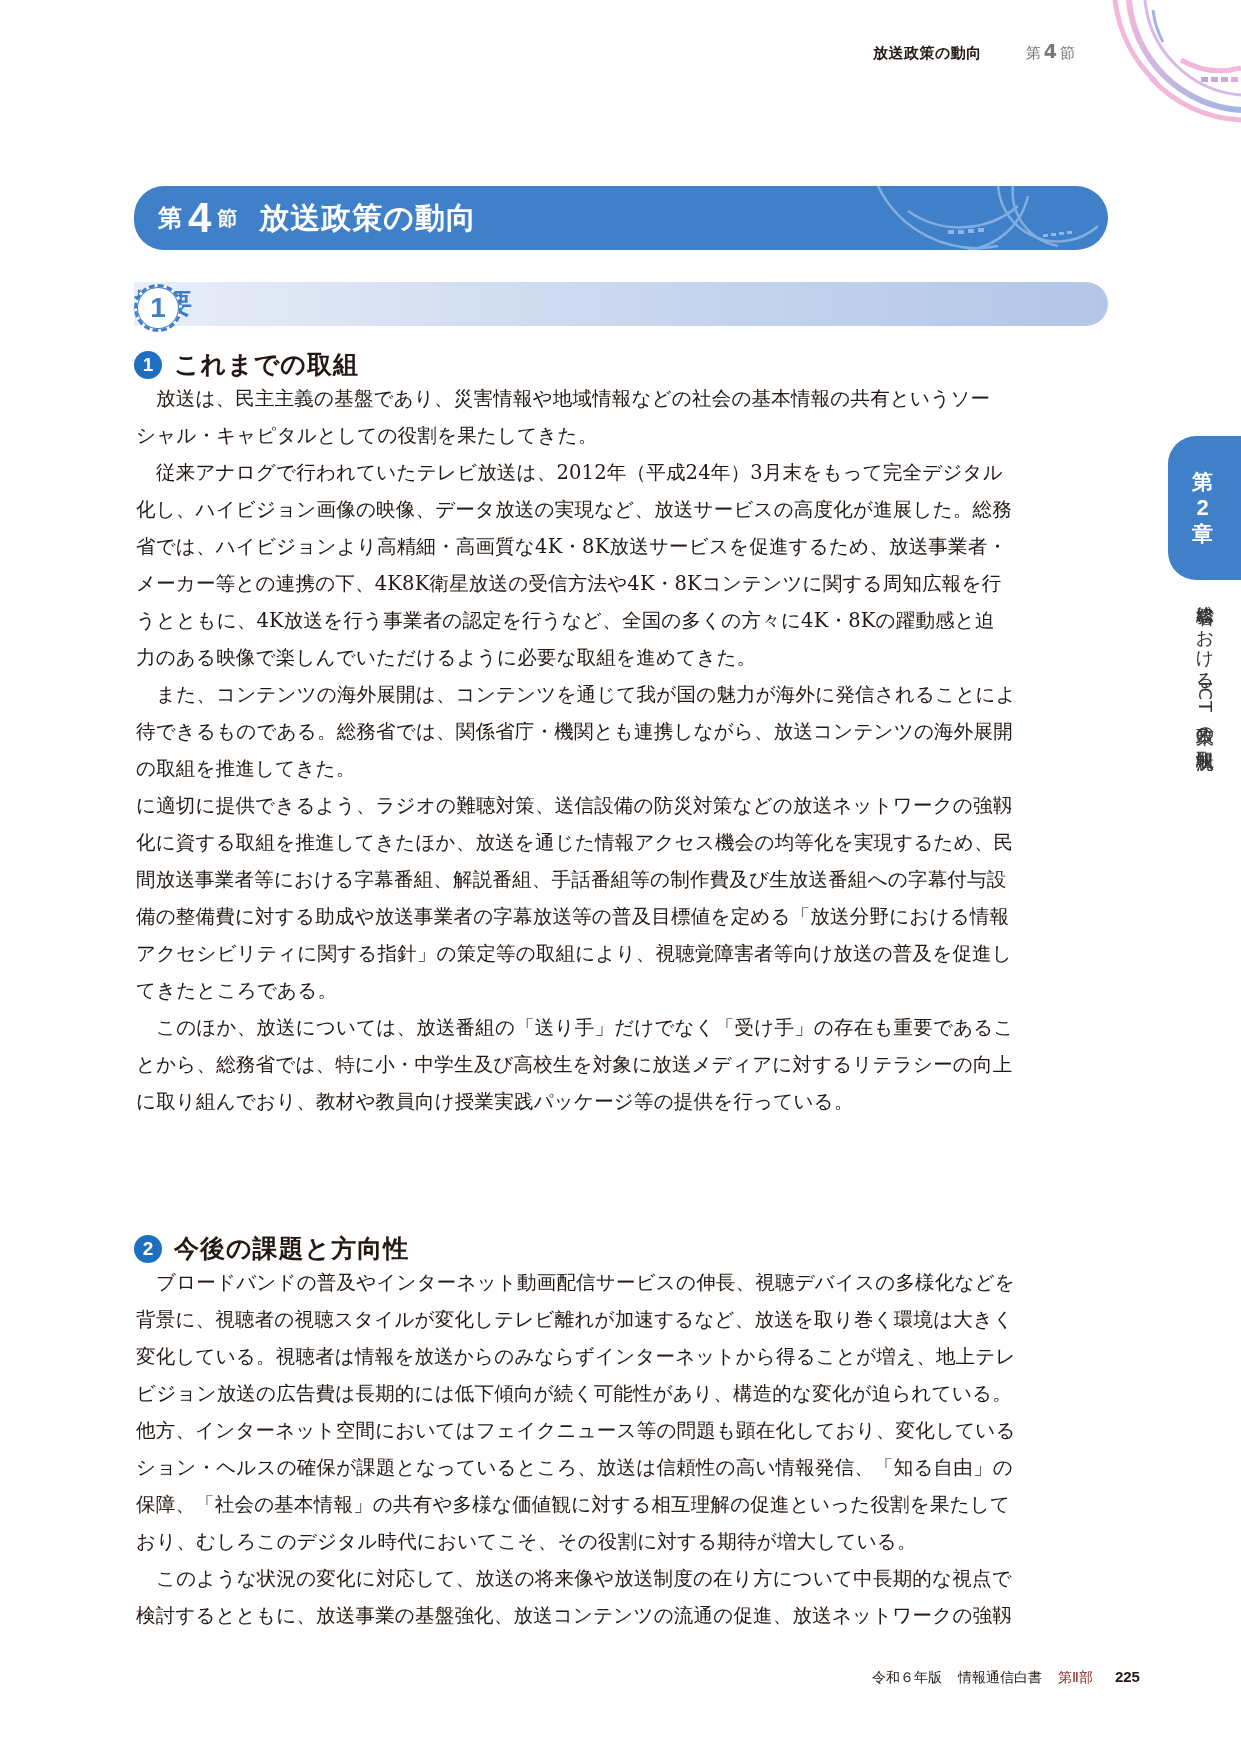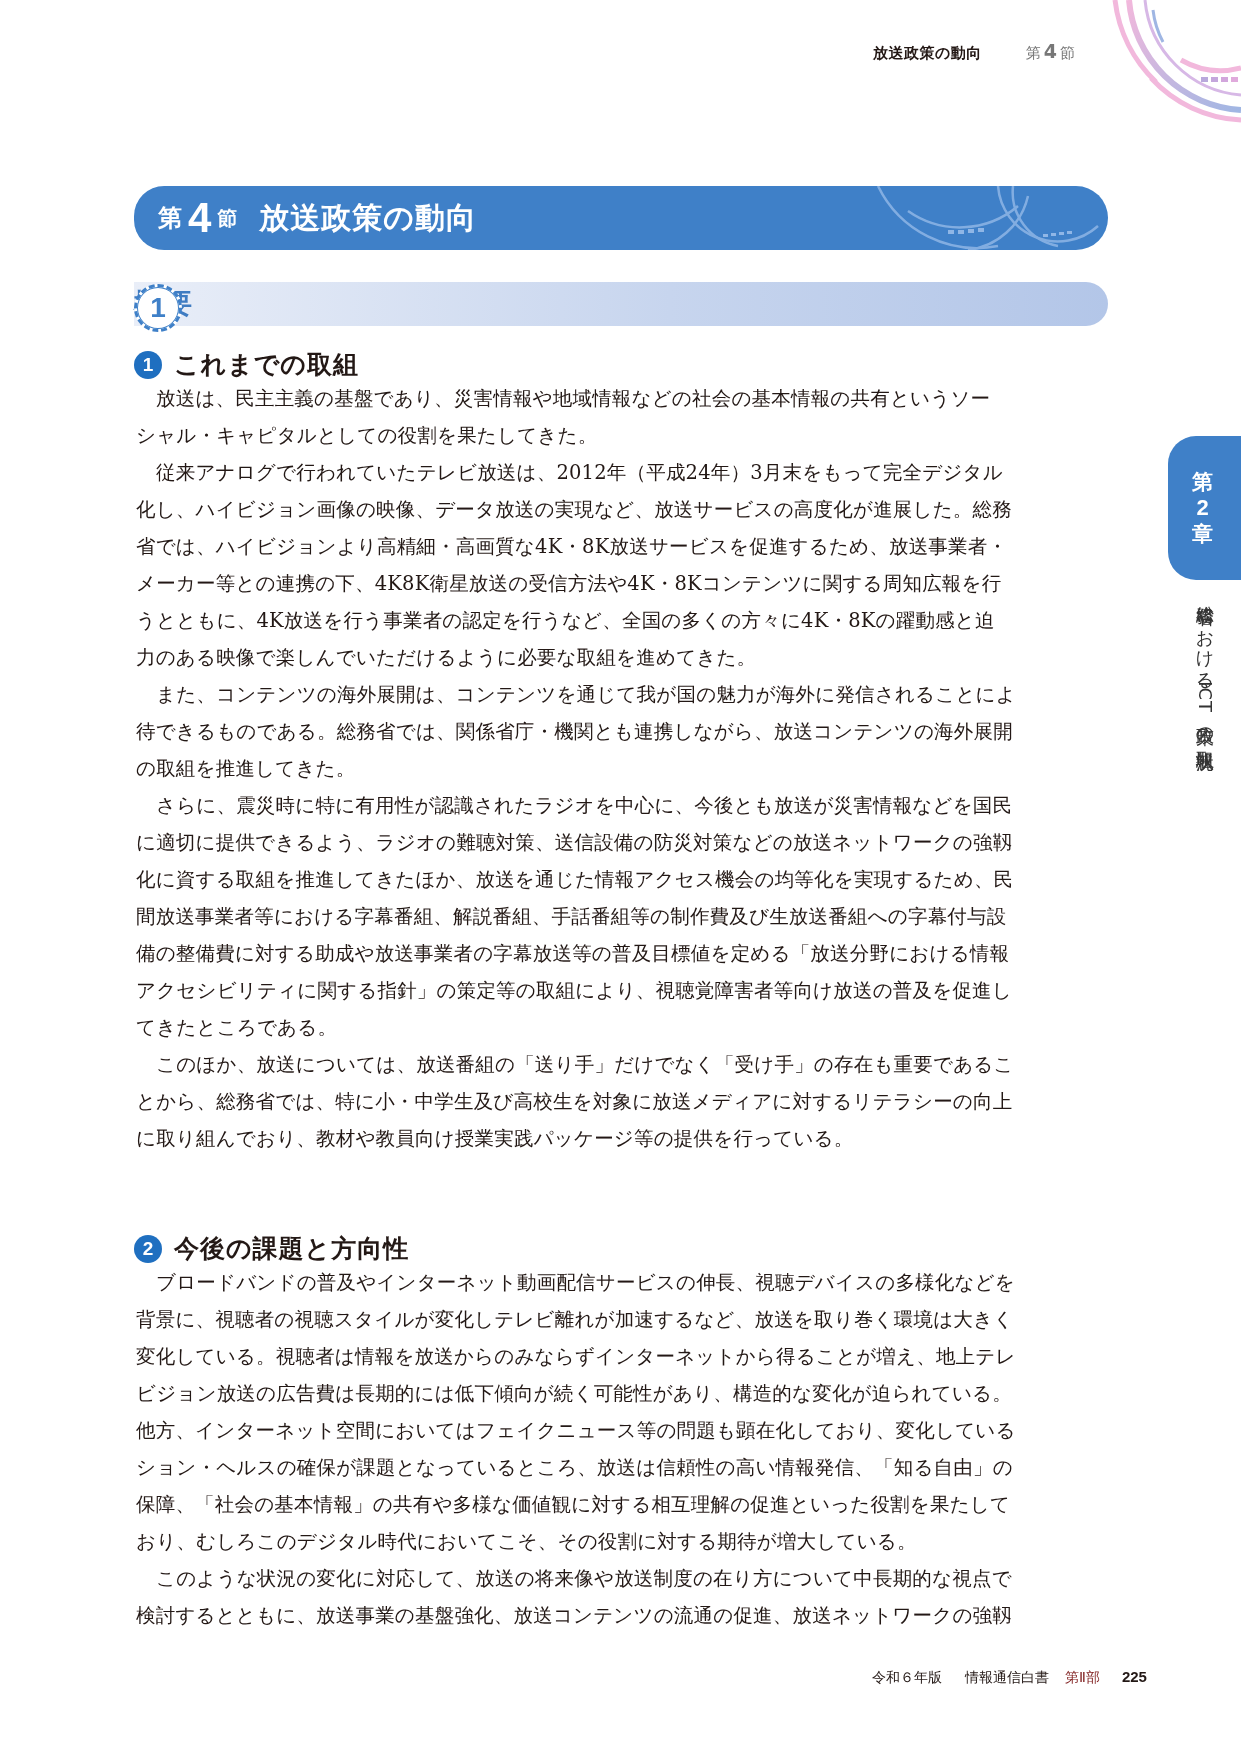--- a/index.html
+++ b/index.html
@@ -51,21 +51,21 @@
       background: #3f80c8; border-radius: 28px 0 0 28px; display: flex; flex-direction: column; align-items: center; justify-content: center; padding-right: 4px;
     }
     .side-tab span { color: #fff; font-weight: bold; font-size: 21px; line-height: 26px; display: block; text-align: center; }
     .side-tab .n { font-size: 22px; font-family: "Liberation Sans", sans-serif; }
     .side-vertical {
       position: absolute; left: 1190px; top: 592px; width: 30px;
       writing-mode: vertical-rl; font-size: 18px; color: #333; letter-spacing: 1px; line-height: 30px;
     }
 
     .footer { position: absolute; top: 1668px; left: 872px; display: flex; align-items: baseline; font-size: 14px; color: #231815; }
-    .footer .edition { margin-right: 23px; font-family: Liberation Serif, serif; }
+    .footer .edition { margin-right: 16px; font-family: Liberation Serif, serif; }
     .footer .pub { margin-right: 16px; }
     .footer .part { color: #7f1d1d; margin-right: 22px; }
     .footer .page { font-size: 15px; font-weight: bold; font-family: "Liberation Sans", sans-serif; }
   </style>
 </head>
 <body>
 
 <svg class="deco-top" viewBox="0 0 140 125">
   <defs>
     <linearGradient id="gpink" x1="0" y1="0" x2="1" y2="1">
@@ -134,21 +134,20 @@
   <div class="line">シャル・キャピタルとしての役割を果たしてきた。</div>
   <div class="line indent">従来アナログで行われていたテレビ放送は、2012年（平成24年）3月末をもって完全デジタル</div>
   <div class="line">化し、ハイビジョン画像の映像、データ放送の実現など、放送サービスの高度化が進展した。総務</div>
   <div class="line">省では、ハイビジョンより高精細・高画質な4K・8K放送サービスを促進するため、放送事業者・</div>
   <div class="line">メーカー等との連携の下、4K8K衛星放送の受信方法や4K・8Kコンテンツに関する周知広報を行</div>
   <div class="line">うとともに、4K放送を行う事業者の認定を行うなど、全国の多くの方々に4K・8Kの躍動感と迫</div>
   <div class="line">力のある映像で楽しんでいただけるように必要な取組を進めてきた。</div>
   <div class="line indent">また、コンテンツの海外展開は、コンテンツを通じて我が国の魅力が海外に発信されることによ</div>
   <div class="line">待できるものである。総務省では、関係省庁・機関とも連携しながら、放送コンテンツの海外展開</div>
   <div class="line">の取組を推進してきた。</div>
-  <div class="line indent">さらに、震災時に特に有用性が認識されたラジオを中心に、今後とも放送が災害情報などを国民</div>
   <div class="line">に適切に提供できるよう、ラジオの難聴対策、送信設備の防災対策などの放送ネットワークの強靱</div>
   <div class="line">化に資する取組を推進してきたほか、放送を通じた情報アクセス機会の均等化を実現するため、民</div>
   <div class="line">間放送事業者等における字幕番組、解説番組、手話番組等の制作費及び生放送番組への字幕付与設</div>
   <div class="line">備の整備費に対する助成や放送事業者の字幕放送等の普及目標値を定める「放送分野における情報</div>
   <div class="line">アクセシビリティに関する指針」の策定等の取組により、視聴覚障害者等向け放送の普及を促進し</div>
   <div class="line">てきたところである。</div>
   <div class="line indent">このほか、放送については、放送番組の「送り手」だけでなく「受け手」の存在も重要であるこ</div>
   <div class="line">とから、総務省では、特に小・中学生及び高校生を対象に放送メディアに対するリテラシーの向上</div>
   <div class="line">に取り組んでおり、教材や教員向け授業実践パッケージ等の提供を行っている。</div>
 </div>

